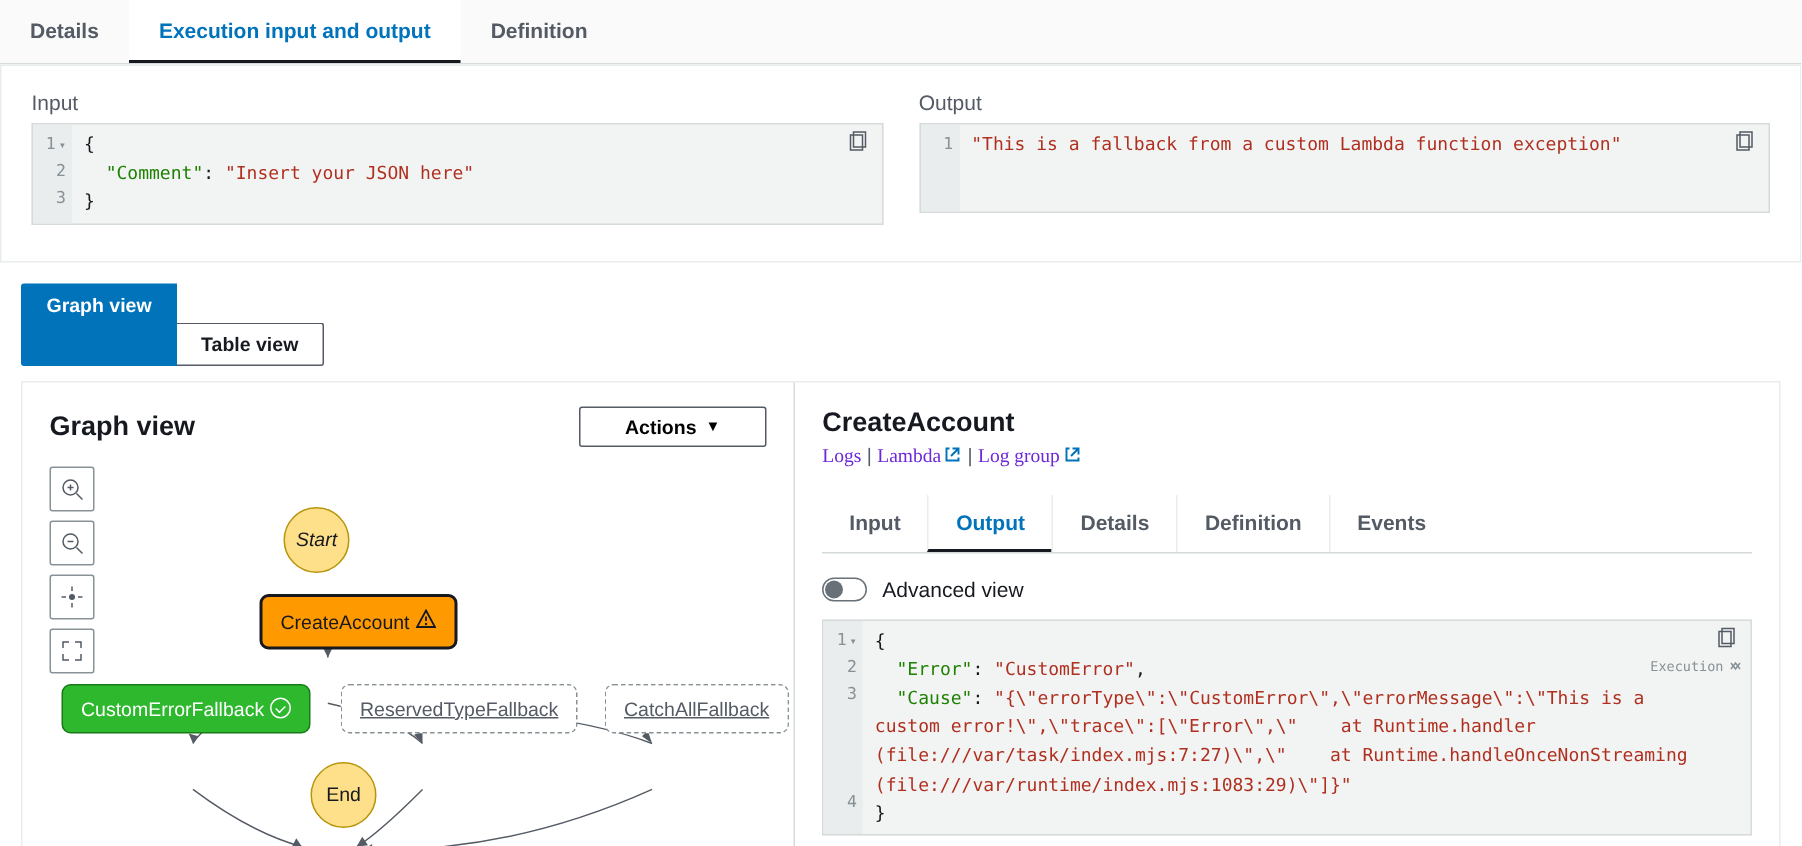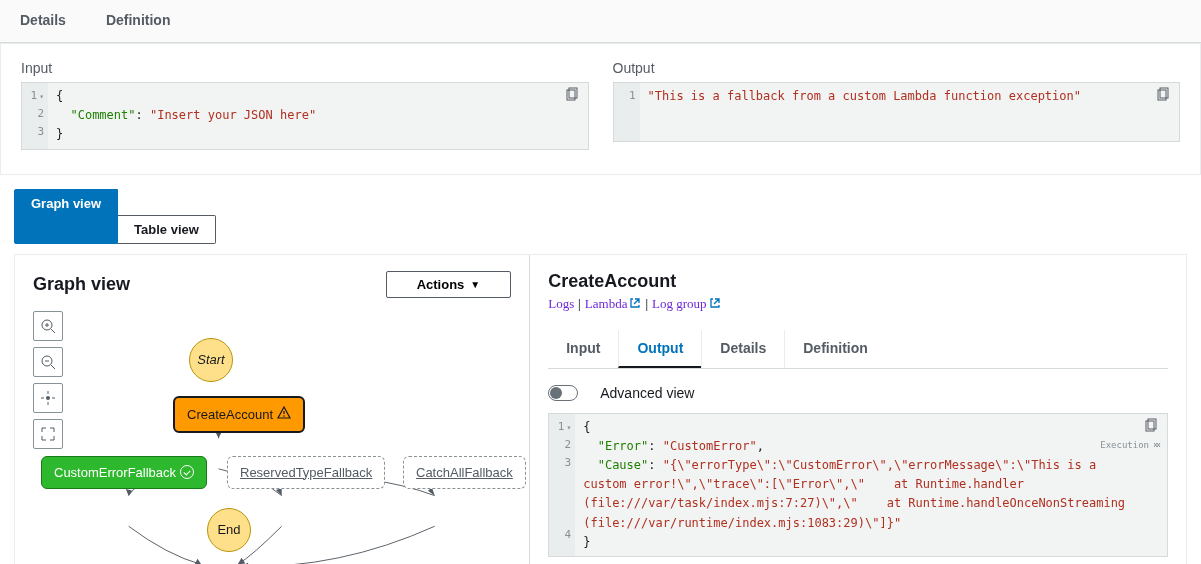--- a/index.html
+++ b/index.html
@@ -65,33 +65,34 @@
 .detail-title { font-size: 18px; font-weight: 700; }
 .detail-links { font-size: 13px; margin-top: 4px; color: #545b64; }
 .detail-links a { color: #6d28d9; text-decoration: none; font-family: Liberation Serif, serif; }
 .ext-icon { width: 12px; height: 12px; vertical-align: -1px; margin-left: 2px; }
 
 .subtabs { display: flex; border-bottom: 1px solid #d5dbdb; margin-top: 18px; }
 .subtabs .stab { padding: 10px 18px; font-size: 14px; color: #545b64; cursor: pointer; font-weight: 700; border-left: 1px solid #eaeded; }
 .subtabs .stab:first-child { border-left: none; }
 .subtabs .stab.active { color: #0073bb; border-bottom: 2px solid #16191f; }
 
-.adv-row { display: flex; align-items: center; gap: 22px; margin: 16px 0 12px; }
+.adv-row { display: flex; align-items: center; gap: 10px; margin: 16px 0 12px; }
 .toggle { width: 30px; height: 16px; border-radius: 8px; border: 1px solid #687078; background: #fff; position: relative; cursor: pointer; }
 .toggle .knob { width: 12px; height: 12px; border-radius: 50%; background: #687078; position: absolute; left: 1px; top: 1px; }
 
 .check-circ { display:inline-block; width:14px; height:14px; border:1.5px solid #fff; border-radius:50%; position:relative; }
 .check-circ::after { content:""; position:absolute; left:3px; top:4px; width:5px; height:3px; border-left:1.5px solid #fff; border-bottom:1.5px solid #fff; transform:rotate(-45deg); }
 .warn-tri { display:inline-block; }
 </style>
 </head>
 <body>
 
 <div class="tabs-main">
   <div class="tab">Details</div>
+  <div class="tab active">Execution input and output</div>
   <div class="tab">Definition</div>
 </div>
 
 <div class="panel">
   <div class="io-row">
     <div class="io-col">
       <div class="io-label">Input</div>
       <div class="code-box">
         <div class="code-gutter">
             <span class="ln fold">1</span>
@@ -222,20 +223,21 @@
       <a><span>Log group</span><svg class="ext-icon" viewBox="0 0 12 12">
             <path d="M4 2 H2 V10 H10 V8 M6 2 H10 V6 M10 2 L5 7" fill="none" stroke="#0073bb" stroke-width="1.3"></path>
           </svg></a>
     </div>
 
     <div class="subtabs">
       <div class="stab">Input</div>
       <div class="stab active">Output</div>
       <div class="stab">Details</div>
       <div class="stab">Definition</div>
+      <div class="stab">Events</div>
     </div>
 
     <div class="adv-row">
       <div class="toggle">
           <div class="knob"></div>
         </div>
       <span>Advanced view</span>
     </div>
 
     <div class="code-box" style="min-height:120px;">

